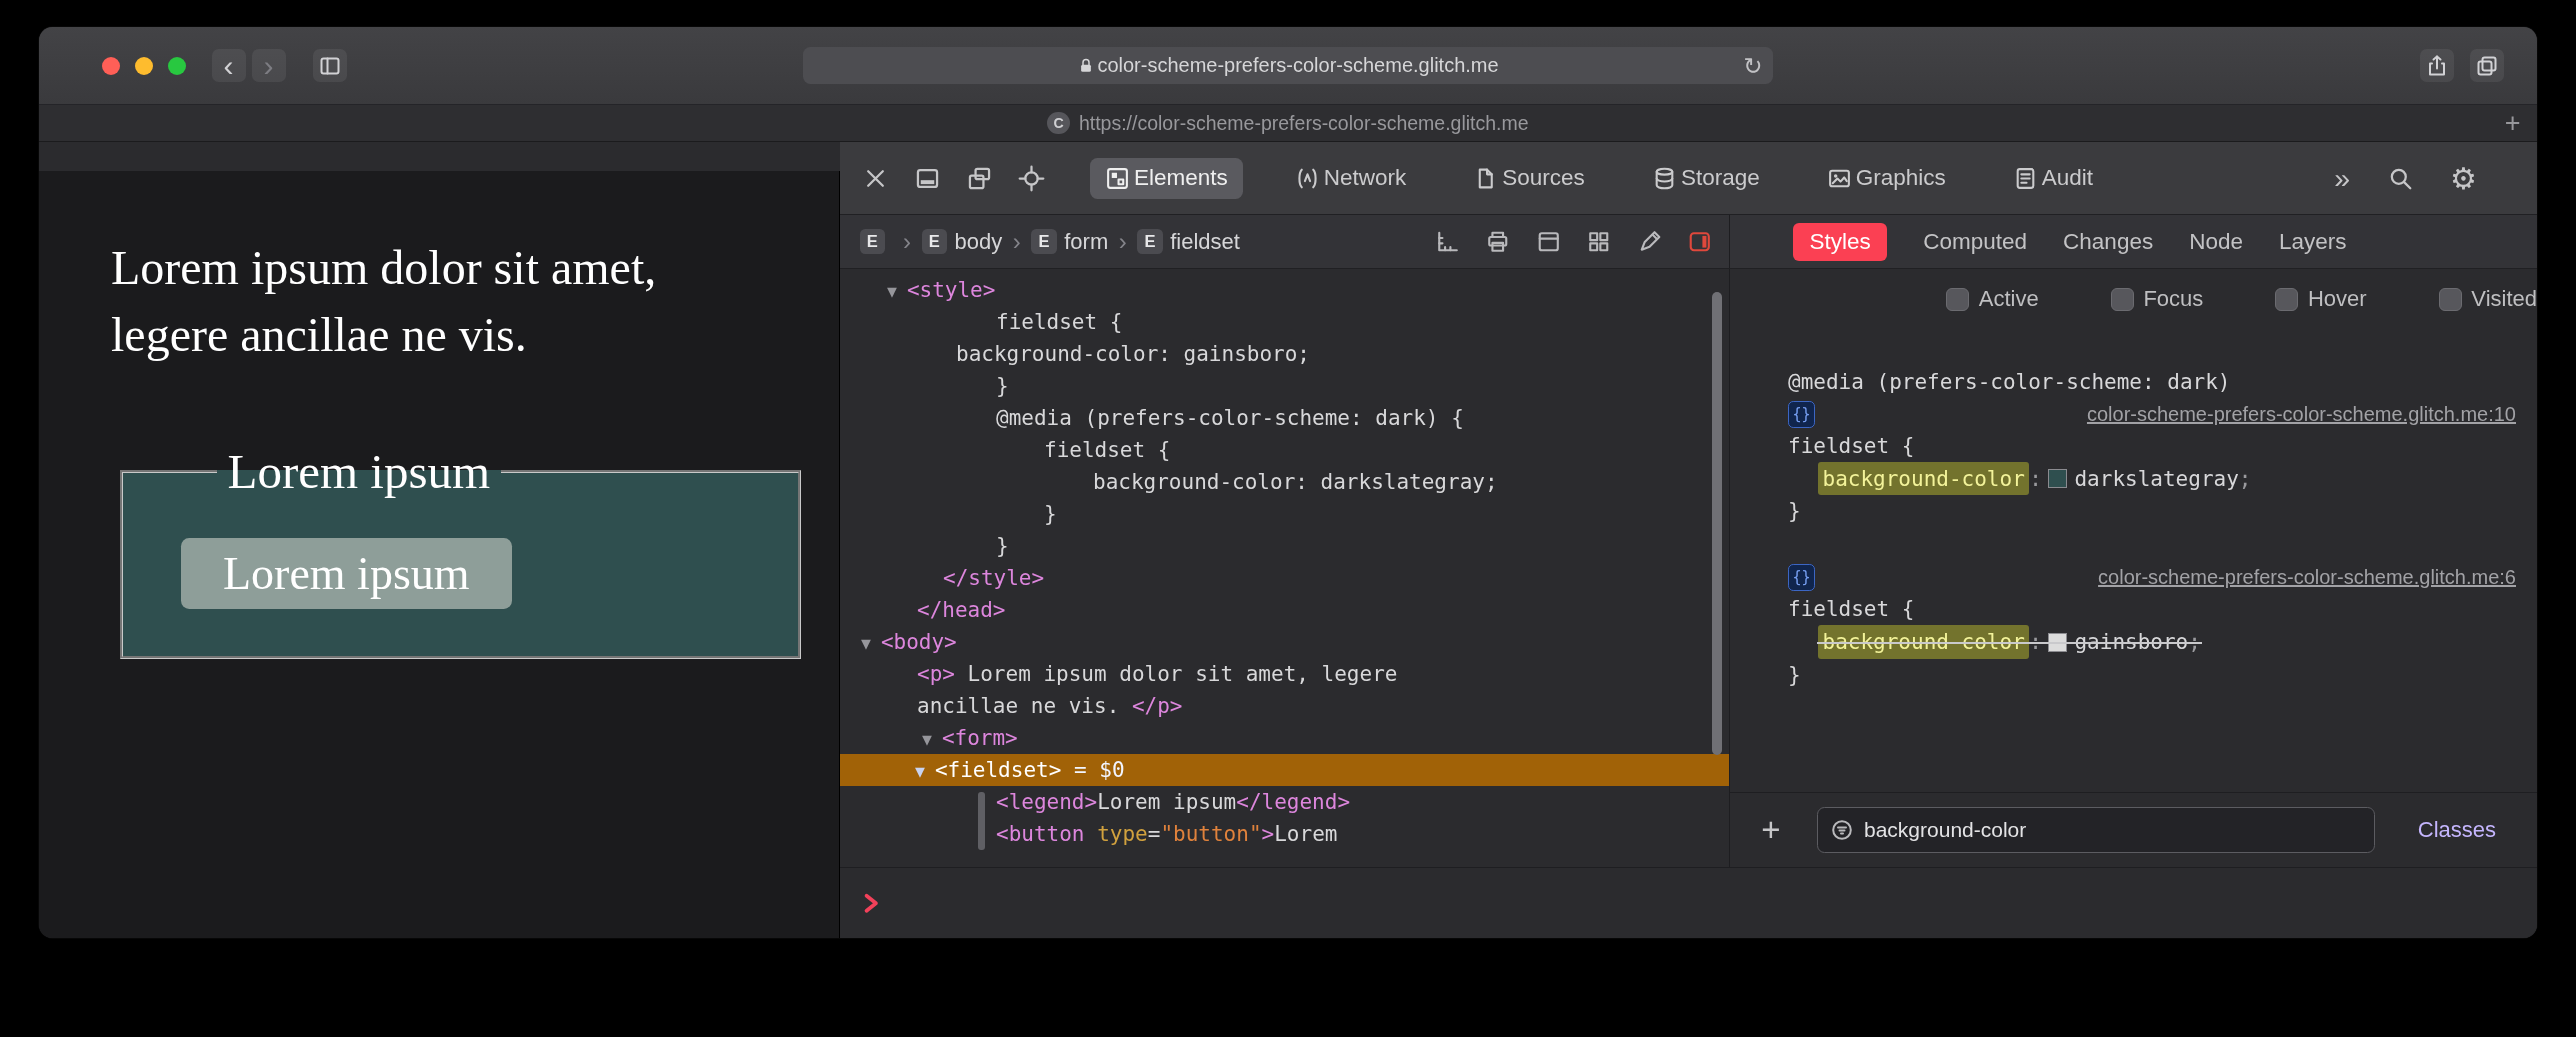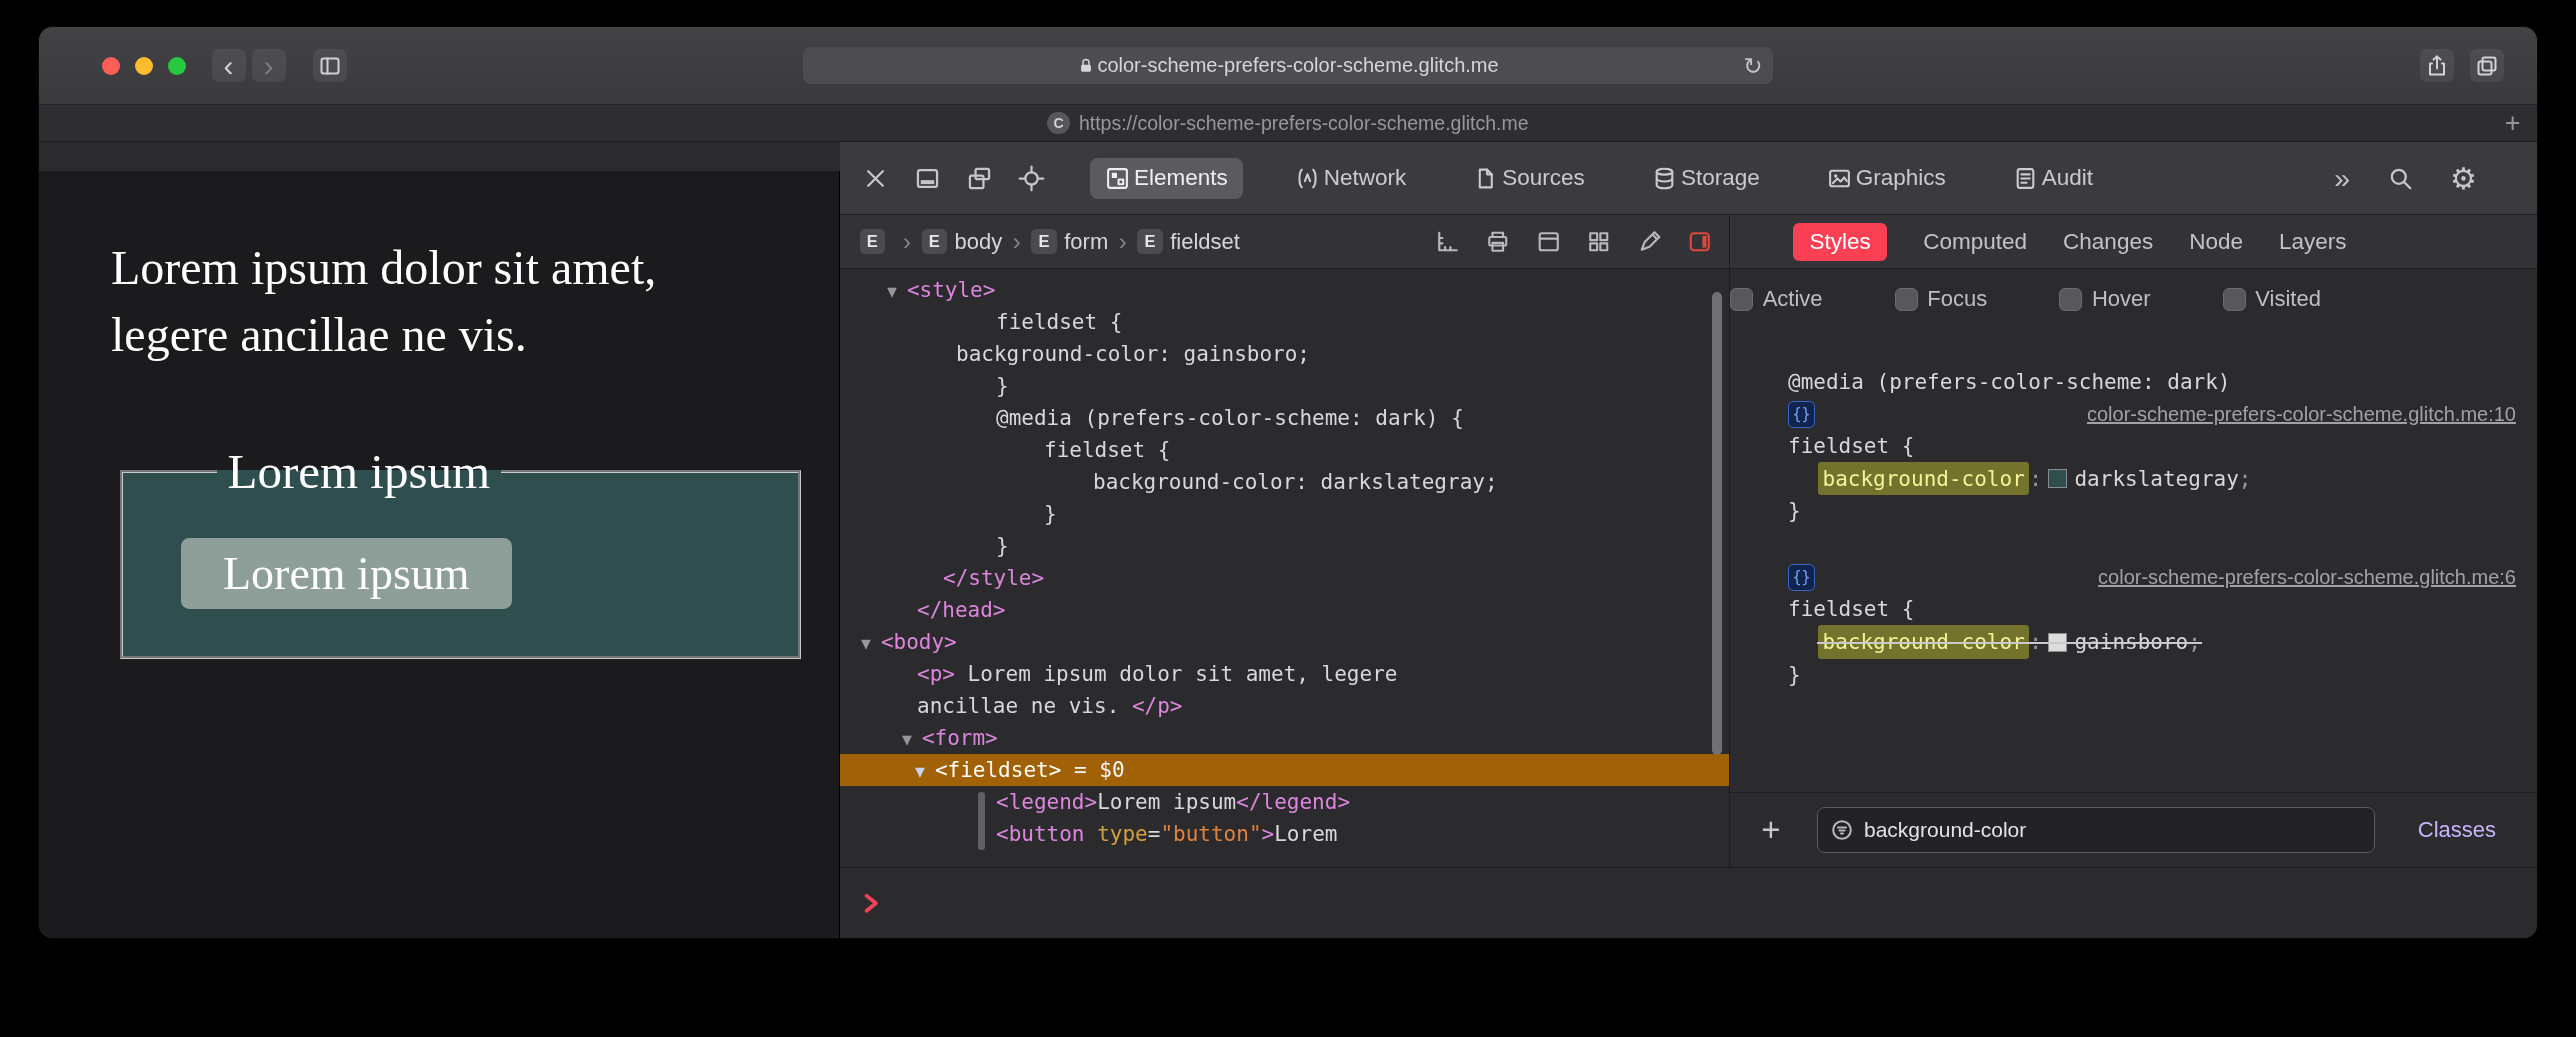--- a/index.html
+++ b/index.html
@@ -109,21 +109,21 @@
   .cl.selected .tag, .cl.selected .txt { color:#ffffff; }
   .cl.selected .tri { color:#c8d3f0; }
   .cl.selected .note { color:#f2f5ff; }
   .child-guide { position:absolute; left:138px; top:523px; width:6.7px; height:58px;
                  background:#5f5f64; border-radius:3px; }
   .vscrollbar { position:absolute; left:872px; top:22.5px; width:9.7px; height:463px;
                 background:#707075; border-radius:5.2px; }
 
   
   .stylespanel { flex:1; display:flex; flex-direction:column; }
-  .pseudorow { height:60px; display:flex; align-items:center; justify-content:flex-start; gap:72px; }
+  .pseudorow { height:60px; display:flex; align-items:center; justify-content:flex-end; gap:72px; }
   .ptog { display:flex; gap:9.7px; align-items:center; font-size:22px; color:#bfbfc1; }
   .pcheck { width:23px; height:23px; background:#57575c; border:0.7px solid #6b6b70; border-radius:6px; }
   .rulescroll { flex:1; padding:37px 21px 0 58px; font-family:"DejaVu Sans Mono", monospace;
                 font-size:21px; line-height:32px; color:#d8d8da; overflow:hidden; }
   .rulehead { display:flex; justify-content:space-between; align-items:center; height:32px; }
   .curly { width:27px; height:27px; border-radius:5.2px; background:#10254d; border:1.5px solid #3c66c4;
            color:#78a1f5; font-size:15px; font-family:"DejaVu Sans Mono", monospace;
            display:flex; align-items:center; justify-content:center; }
   .rulelink { font-family:"Liberation Sans", sans-serif; font-size:20px; color:#a2a2a6;
               text-decoration:underline; }
@@ -437,21 +437,21 @@
                 <div class="cl" style="padding-left: 156px;"><span class="txt">@media (prefers-color-scheme: dark) {</span></div>
                 <div class="cl" style="padding-left: 204px;"><span class="txt">fieldset {</span></div>
                 <div class="cl" style="padding-left: 253px;"><span class="txt">background-color: darkslategray;</span></div>
                 <div class="cl" style="padding-left: 204px;"><span class="txt">}</span></div>
                 <div class="cl" style="padding-left: 156px;"><span class="txt">}</span></div>
                 <div class="cl" style="padding-left: 103px;"><span class="tag">&lt;/style&gt;</span></div>
                 <div class="cl" style="padding-left: 77px;"><span class="tag">&lt;/head&gt;</span></div>
                 <div class="cl" style="padding-left: 21px;"><span class="tri">▼ </span><span class="tag">&lt;body&gt;</span></div>
                 <div class="cl" style="padding-left: 77px;"><span class="tag">&lt;p&gt;</span><span class="txt"> Lorem ipsum dolor sit amet, legere</span></div>
                 <div class="cl" style="padding-left: 77px;"><span class="txt">ancillae ne vis. </span><span class="tag">&lt;/p&gt;</span></div>
-                <div class="cl" style="padding-left: 62px;"><span class="tri">▼ </span><span class="tag">&lt;form&gt;</span></div>
+                <div class="cl" style="padding-left: 62px; margin-left: 20px;"><span class="tri">▼ </span><span class="tag">&lt;form&gt;</span></div>
                 <div class="cl selected" style="padding-left: 75px;"><span class="tri">▼ </span><span class="tag">&lt;fieldset&gt;</span><span class="note"> = $0</span></div>
                 <div class="cl" style="padding-left: 156px;"><span class="tag">&lt;legend&gt;</span><span class="txt">Lorem ipsum</span><span class="tag">&lt;/legend&gt;</span></div>
                 <div class="cl" style="padding-left: 156px;"><span class="tag">&lt;button</span><span class="attr"> type</span><span class="txt">=</span><span class="val">"button"</span><span class="tag">&gt;</span><span class="txt">Lorem</span></div>
               </div>
             <div class="child-guide"></div>
             <div class="vscrollbar"></div>
           </div>
 
           <div class="stylespanel">
             <div class="pseudorow">

